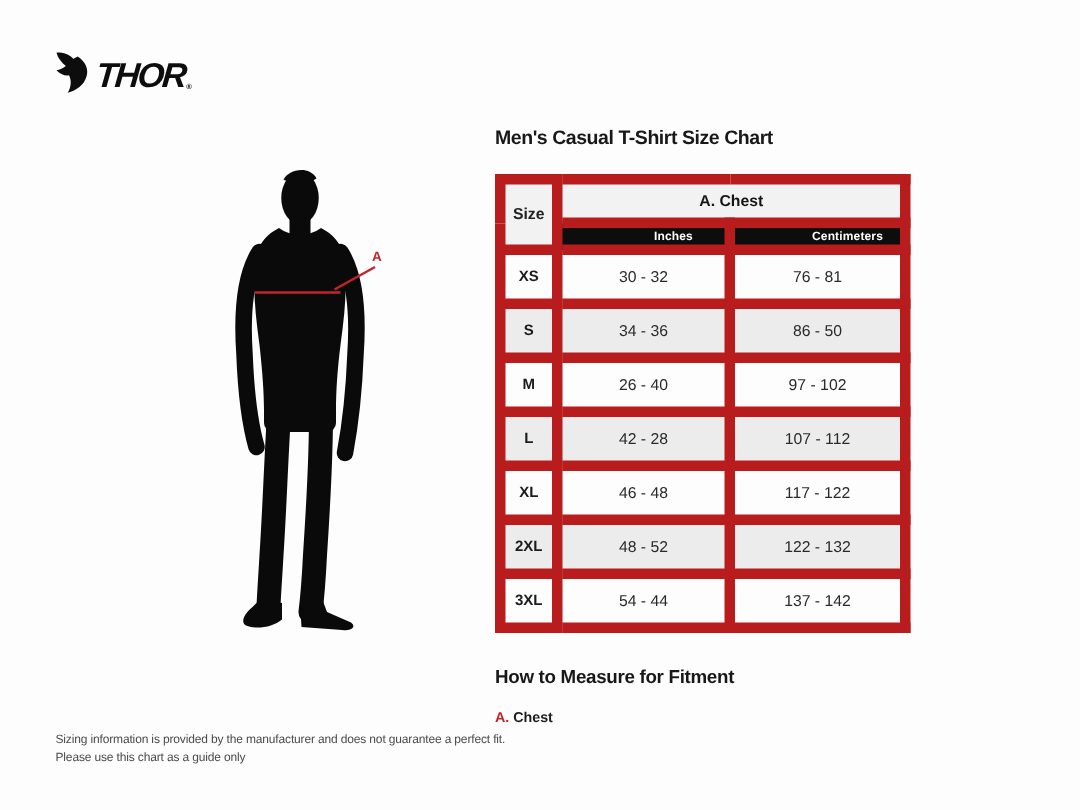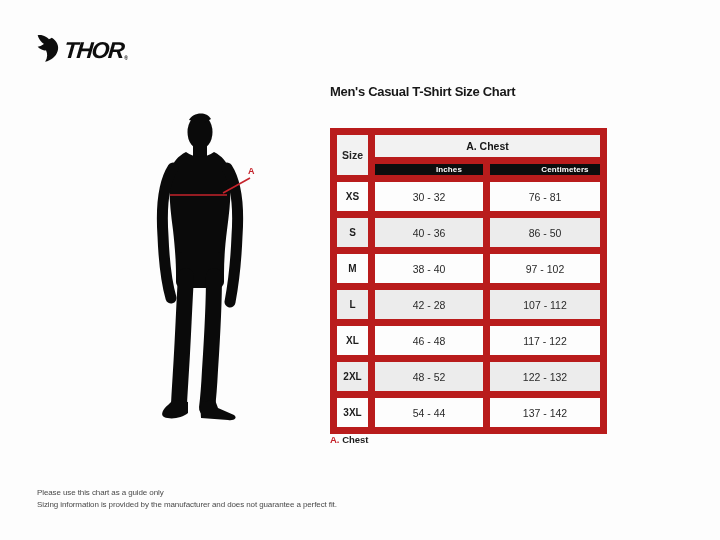--- a/index.html
+++ b/index.html
@@ -25,21 +25,21 @@
   .figure-wrap svg { display:block; width:120px; height:312px; }
   .chest-label {
     position:absolute; left:248px; top:166px;
     color:#c5232b; font-weight:bold; font-size:9px; line-height:10px;
   }
 
   
   .right-col { position:absolute; left:330px; top:84px; width:270px; }
   .chart-title {
     font-size:13px; font-weight:bold; letter-spacing:-0.3px;
-    color:#181818; margin:0 0 28px 0; line-height:16px;
+    color:#181818; margin:0 0 16px 0; line-height:16px;
   }
 
   table.size-table { width:270px; border-collapse:collapse; table-layout:fixed; }
   .size-table col.c-size { width:38px; }
   .size-table col.c-in   { width:115px; }
   .size-table col.c-cm   { width:117px; }
   .size-table th, .size-table td {
     border:7px solid #b91c1c; text-align:center; vertical-align:middle; padding:0;
   }
   .size-table thead th.size-hd {
@@ -136,26 +136,26 @@
       </tr>
     </thead>
     <tbody>
         <tr>
           <th>XS</th>
           <td>30 - 32</td>
           <td>76 - 81</td>
         </tr>
         <tr>
           <th>S</th>
-          <td>40 - 36</td>
+          <td>34 - 36</td>
           <td>86 - 50</td>
         </tr>
         <tr>
           <th>M</th>
-          <td>38 - 40</td>
+          <td>26 - 40</td>
           <td>97 - 102</td>
         </tr>
         <tr>
           <th>L</th>
           <td>42 - 28</td>
           <td>107 - 112</td>
         </tr>
         <tr>
           <th>XL</th>
           <td>46 - 48</td>
@@ -167,24 +167,25 @@
           <td>122 - 132</td>
         </tr>
         <tr>
           <th>3XL</th>
           <td>54 - 44</td>
           <td>137 - 142</td>
         </tr>
       </tbody>
   </table>
 
+  <h2 class="measure-title">How to Measure for Fitment</h2>
   <div>
     <div class="measure-item-head">
       <span class="measure-key">A.</span>
       <span class="measure-name">Chest</span>
     </div>
   </div>
 </div>
 
 <div class="disclaimer">
+  <div>Sizing information is provided by the manufacturer and does not guarantee a perfect fit.</div>
   <div>Please use this chart as a guide only</div>
-  <div>Sizing information is provided by the manufacturer and does not guarantee a perfect fit.</div>
 </div>
 
 </body></html>

